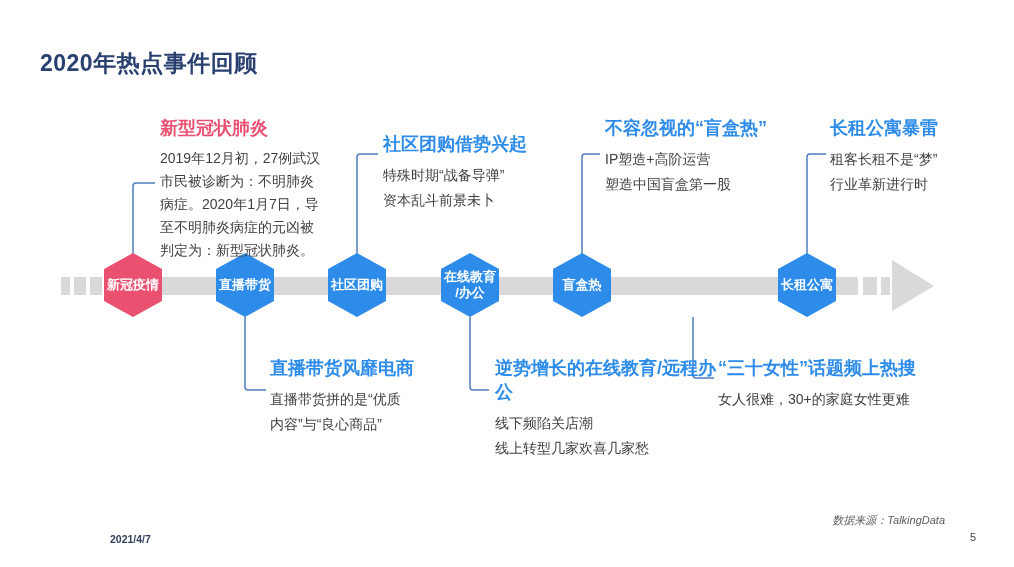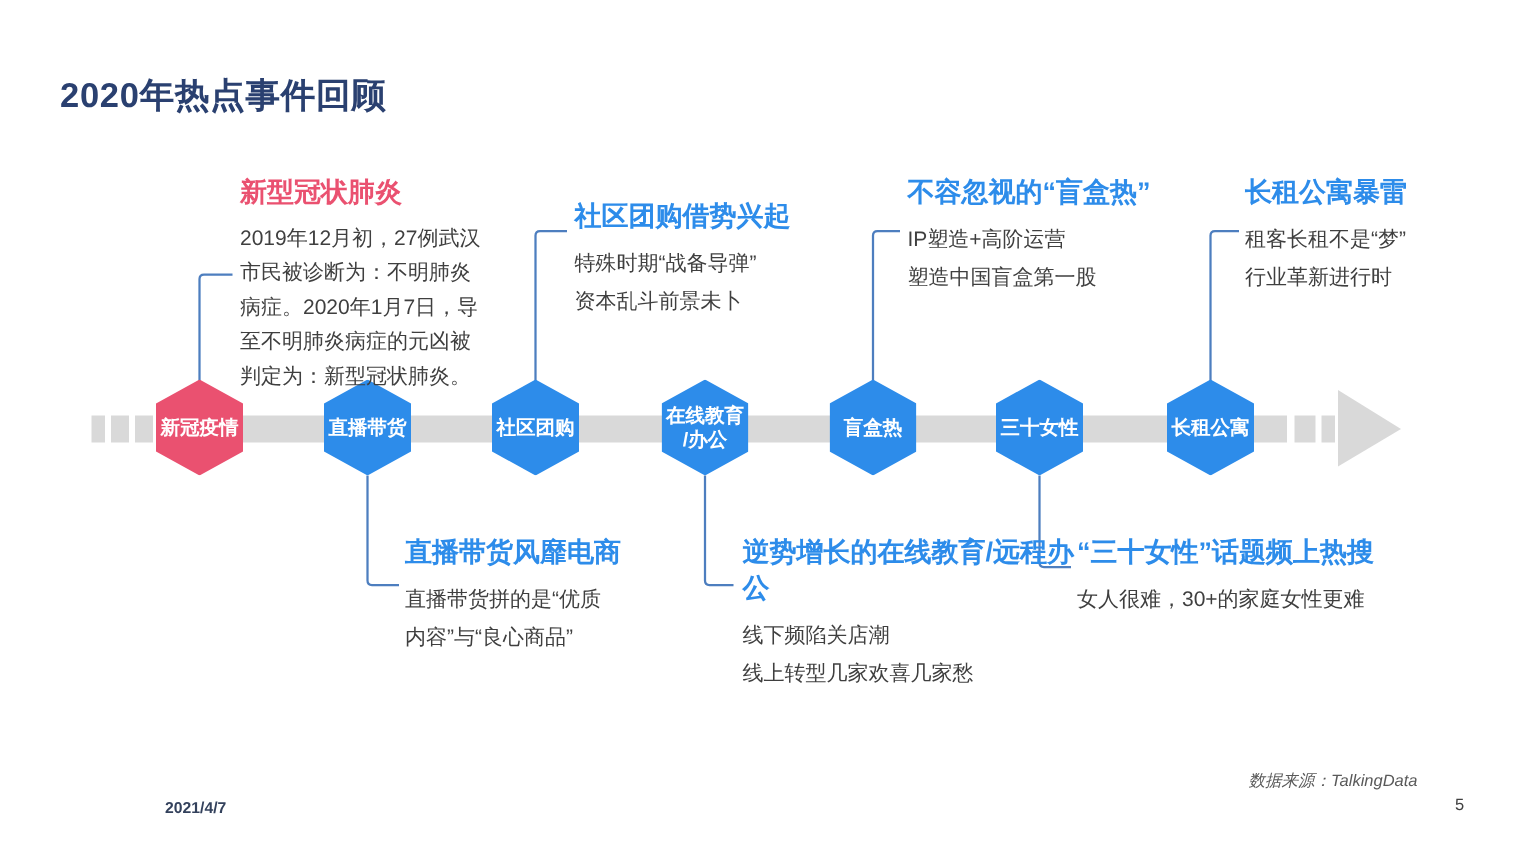--- a/index.html
+++ b/index.html
@@ -58,21 +58,20 @@
       <path d="M693 317 V375 Q693 378 696 378 H714"></path>
     </g>
   </svg>
 
   <div class="hex hex-red" style="left:104px">新冠疫情</div>
   <div class="hex hex-blue" style="left:216px">直播带货</div>
   <div class="hex hex-blue" style="left:328px">社区团购</div>
   <div class="hex hex-blue" style="left:441px">在线教育
 /办公</div>
   <div class="hex hex-blue" style="left:553px">盲盒热</div>
-  <div class="hex hex-blue" style="left:664px">三十女性</div>
   <div class="hex hex-blue" style="left:778px">长租公寓</div>
 
   <div class="ann" style="left:160px;top:116px;width:240px">
     <div class="ann-title red">新型冠状肺炎</div>
     <div class="ann-line">2019年12月初，27例武汉</div>
     <div class="ann-line">市民被诊断为：不明肺炎</div>
     <div class="ann-line">病症。2020年1月7日，导</div>
     <div class="ann-line">至不明肺炎病症的元凶被</div>
     <div class="ann-line">判定为：新型冠状肺炎。</div>
   </div>

